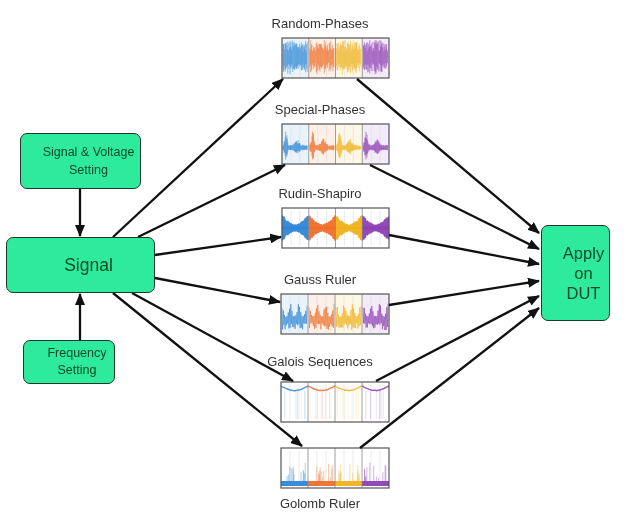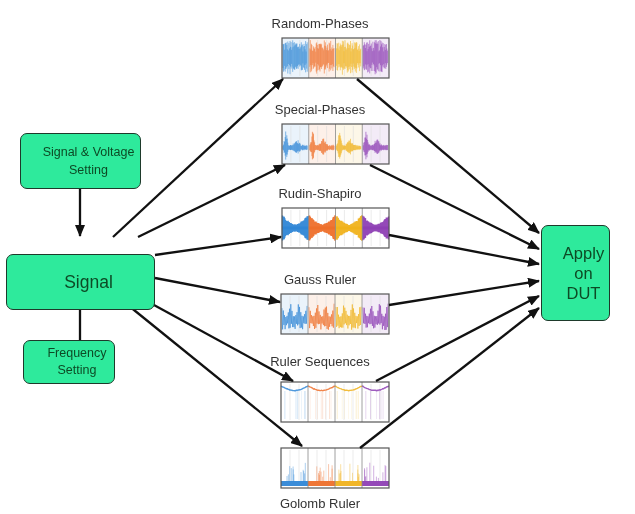--- a/index.html
+++ b/index.html
@@ -5,21 +5,21 @@
   html, body { margin:0; padding:0; background:#ffffff; }
   body { width:635px; height:514px; position:relative; overflow:hidden;
          font-family:"Liberation Sans", sans-serif; }
   #canvas { position:absolute; left:0; top:0; width:635px; height:514px; z-index:0; }
   .node { position:absolute; z-index:2; background:#2eea9c; border:1.6px solid #1e3a2b;
           border-radius:7px; box-sizing:border-box; display:flex; flex-direction:column;
           align-items:center; justify-content:center; text-align:center; color:#0d4a25;
           font-family:"Liberation Sans", sans-serif;padding-left:16px; }
   .node span { display:block; white-space:nowrap; }
   #node-sv   { left:20px;  top:133px; width:121px; height:56px; font-size:12.5px; line-height:18px; }
-  #node-sc   { left:6px;   top:237px; width:149px; height:56px; font-size:17.5px; line-height:22px;margin-top:17px; }
+  #node-sc   { left:6px;   top:237px; width:149px; height:56px; font-size:17.5px; line-height:22px; }
   #node-freq { left:23px;  top:340px; width:92px; height:44px; font-size:12.5px; line-height:17px; }
   #node-dut  { left:541px; top:225px; width:69px;  height:96px; font-size:16.5px; line-height:20px; }
   .plabel { position:absolute; z-index:2; left:250px; width:140px; text-align:center;
             font-size:13px; color:#333333; line-height:16px; white-space:nowrap;
             font-family:"Liberation Sans", sans-serif; }
 </style>
 </head>
 <body>
 
 <svg id="canvas" xmlns="http://www.w3.org/2000/svg" width="635" height="514" viewBox="0 0 635 514">
@@ -239,14 +239,14 @@
 <div class="node" id="node-dut">
   <span>Apply</span>
   <span>on</span>
   <span>DUT</span>
 </div>
 
 <div class="plabel" style="top:16px">Random-Phases</div>
 <div class="plabel" style="top:102px">Special-Phases</div>
 <div class="plabel" style="top:186px">Rudin-Shapiro</div>
 <div class="plabel" style="top:272px">Gauss Ruler</div>
-<div class="plabel" style="top:354px">Ruler Sequences</div>
+<div class="plabel" style="top:354px">Galois Sequences</div>
 <div class="plabel" style="top:496px">Golomb Ruler</div>
 
 </body></html>

